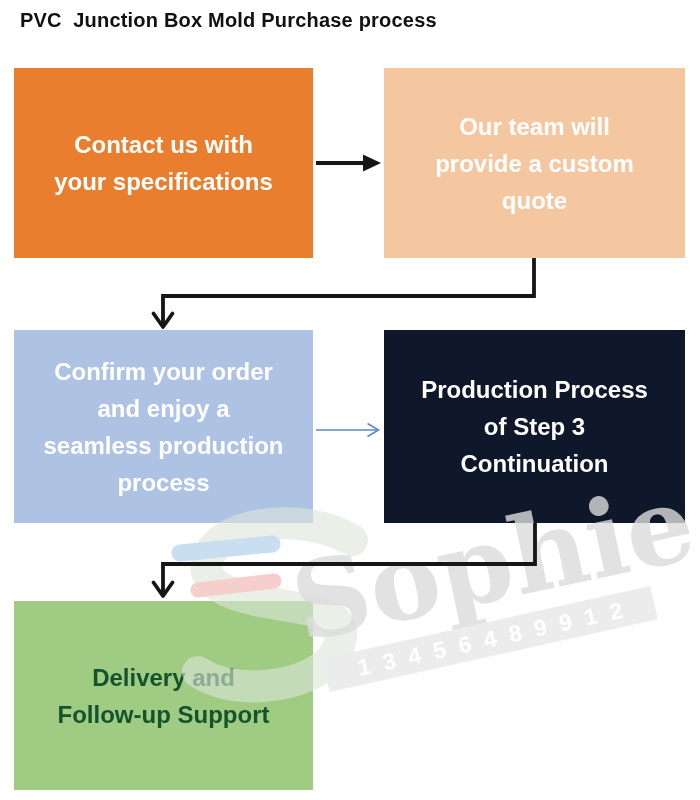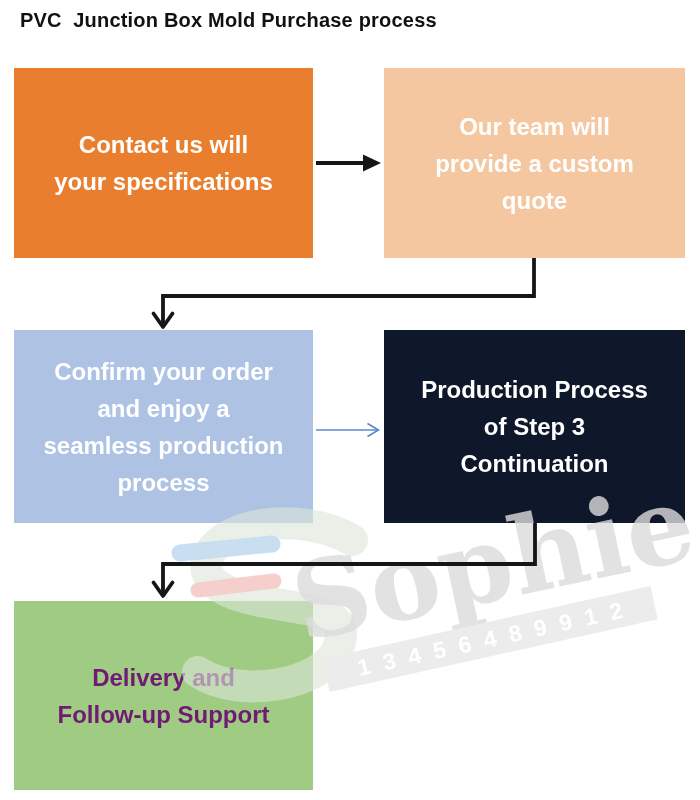--- a/index.html
+++ b/index.html
@@ -87,41 +87,41 @@
   }
 </style>
 </head>
 <body>
 
 <div class="canvas">
 
   <h1 class="title">PVC  Junction Box Mold Purchase process</h1>
 
   <div class="step step-1" style="background-color: rgb(233, 126, 46);">
-    <span class="step-label" style="color: rgb(255, 255, 255);">Contact us will
+    <span class="step-label" style="color: rgb(255, 255, 255);">Contact us with
 your specifications</span>
   </div>
   <div class="step step-2" style="background-color: rgb(245, 199, 160);">
     <span class="step-label" style="color: rgb(255, 255, 255);">Our team will
 provide a custom
 quote</span>
   </div>
   <div class="step step-3" style="background-color: rgb(174, 194, 227);">
     <span class="step-label" style="color: rgb(255, 255, 255);">Confirm your order
 and enjoy a
 seamless production
 process</span>
   </div>
   <div class="step step-4" style="background-color: #0f172a;">
     <span class="step-label" style="color: rgb(255, 255, 255);">Production Process
 of Step 3
 Continuation</span>
   </div>
   <div class="step step-5" style="background-color: rgb(159, 203, 131);">
-    <span class="step-label" style="color: #701a75;">Delivery and
+    <span class="step-label" style="color: #14532d;">Delivery and
 Follow-up Support</span>
   </div>
 
   <svg class="overlay-svg" viewBox="0 0 700 800">
     <path d="M352 540 C300 510 215 522 207 562 C201 592 250 600 300 608 C340 614 348 628 336 652 C320 684 240 700 198 672" fill="none" stroke-width="32" stroke-linecap="round" opacity="0.6" stroke="#DCE6D8"></path>
     <path d="M180 553 L272 544" fill="none" stroke-width="17" stroke-linecap="round" opacity="0.95" stroke="#C7DCF0"></path>
     <path d="M198 590 L274 581" fill="none" stroke-width="15" stroke-linecap="round" opacity="0.95" stroke="#F6CCC9"></path>
   </svg>
 
   <div class="wm-brand" style="color: rgb(220, 220, 220);">Sophie</div>

